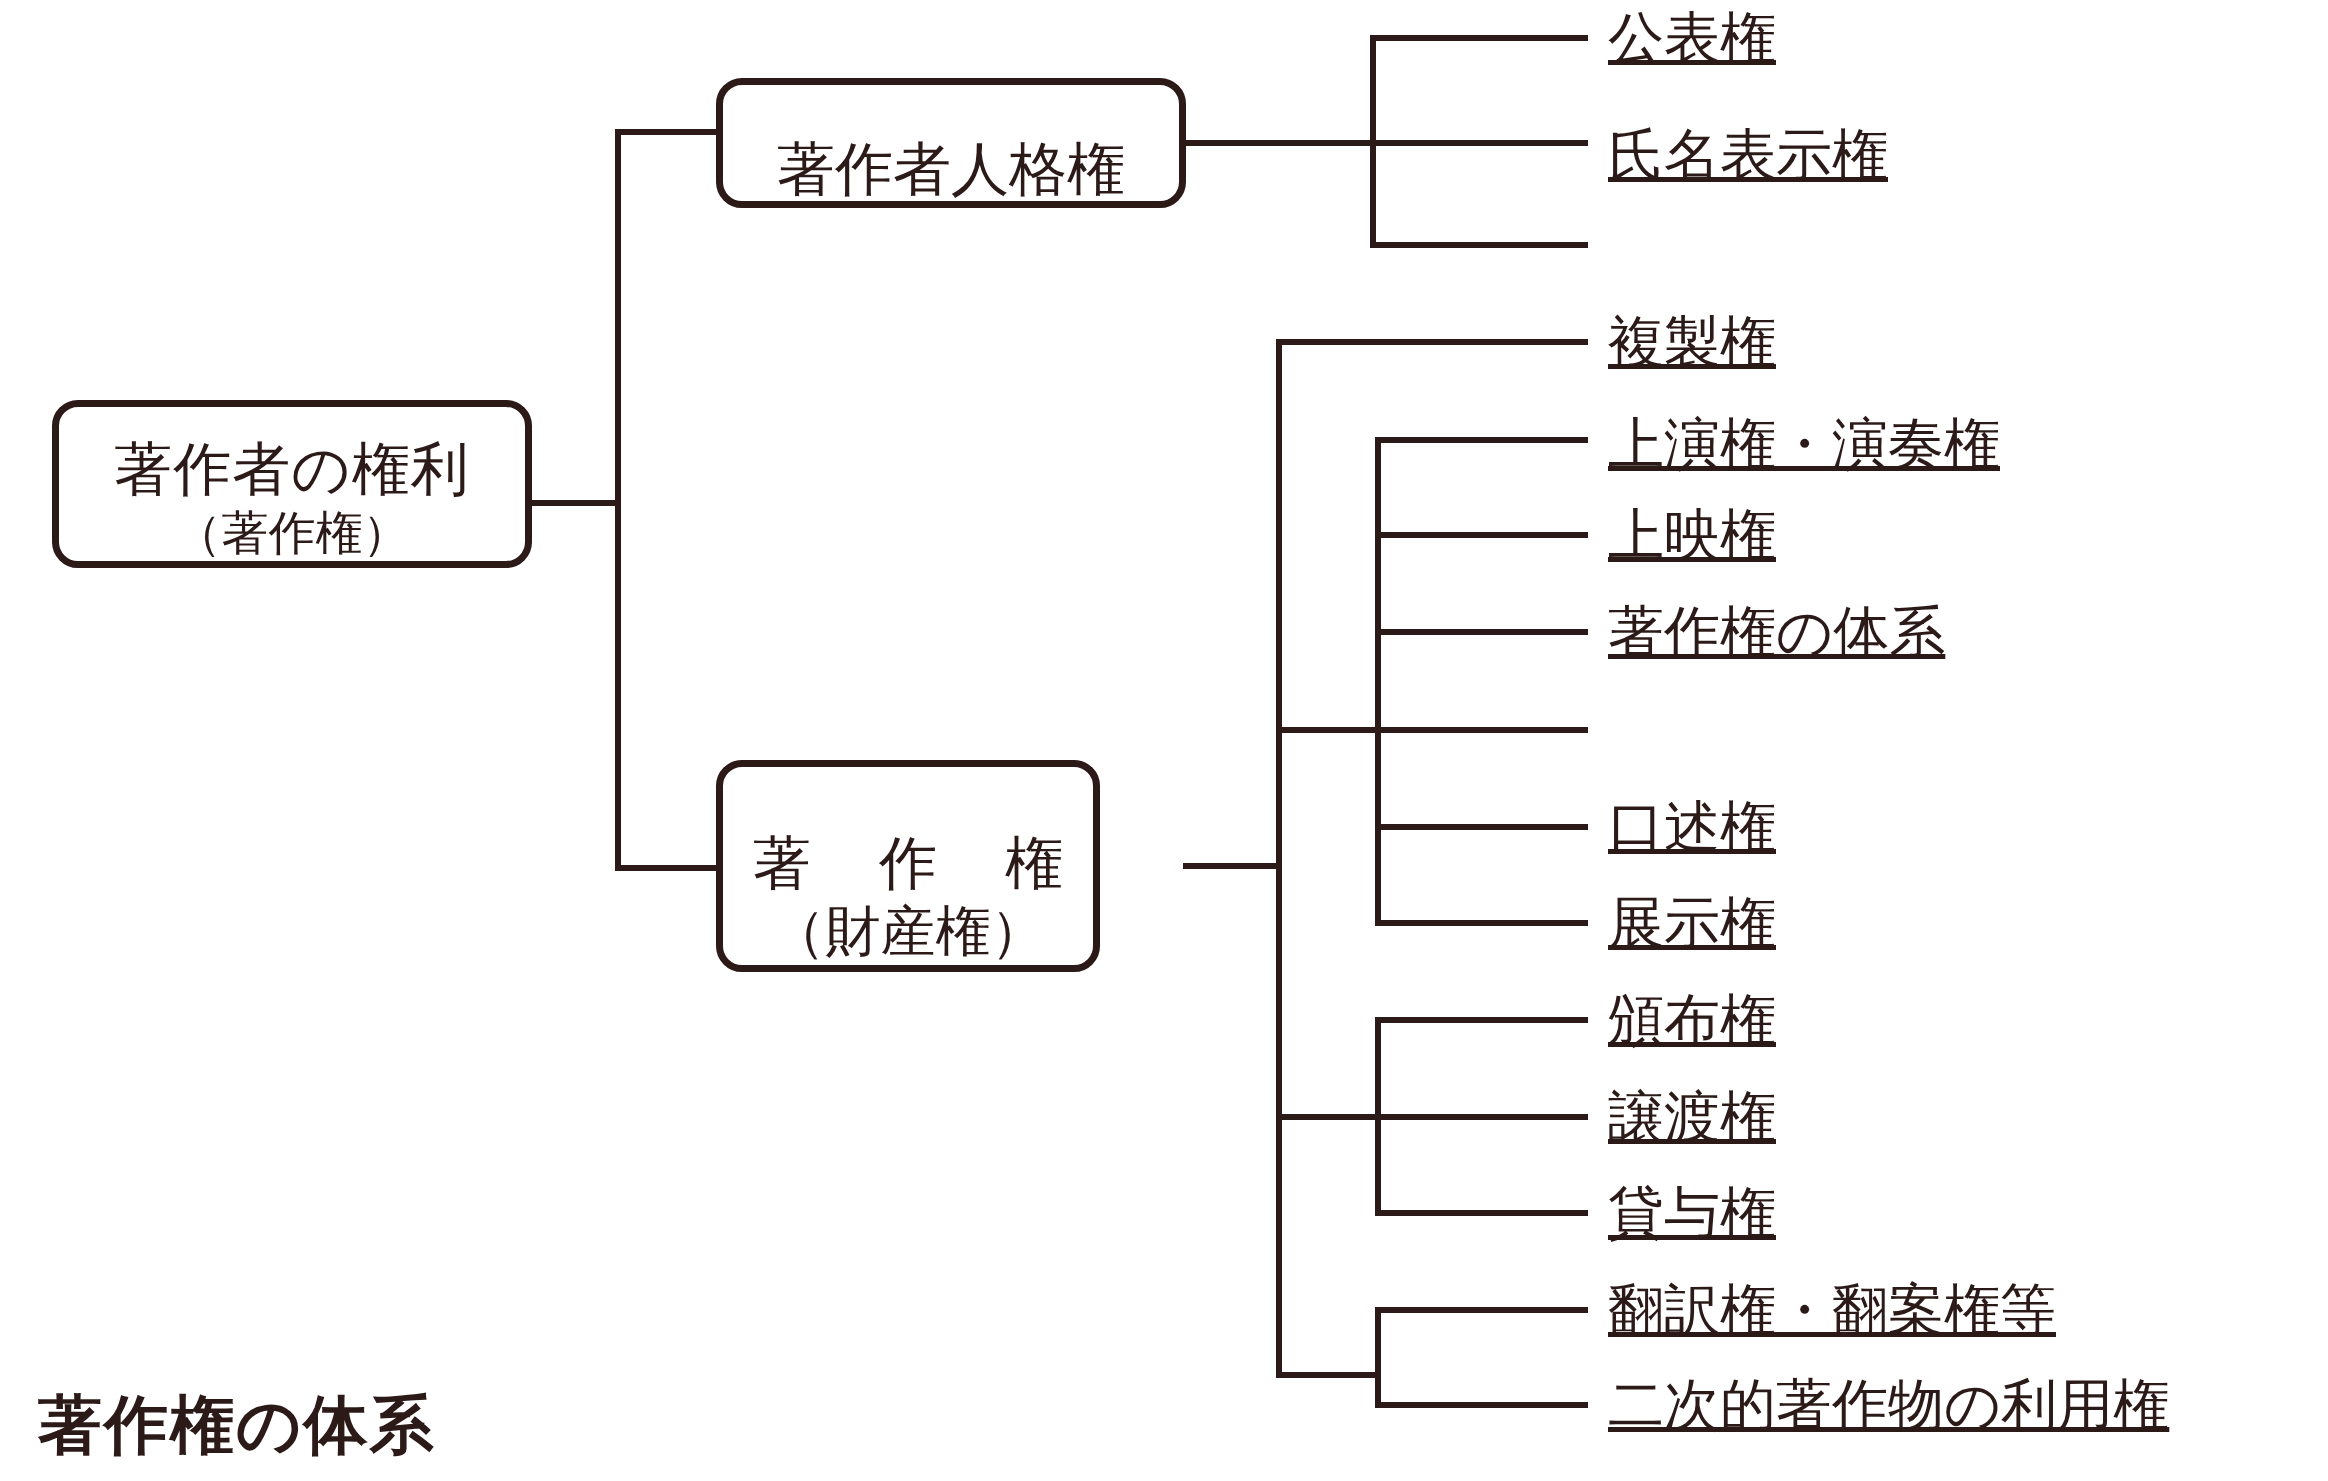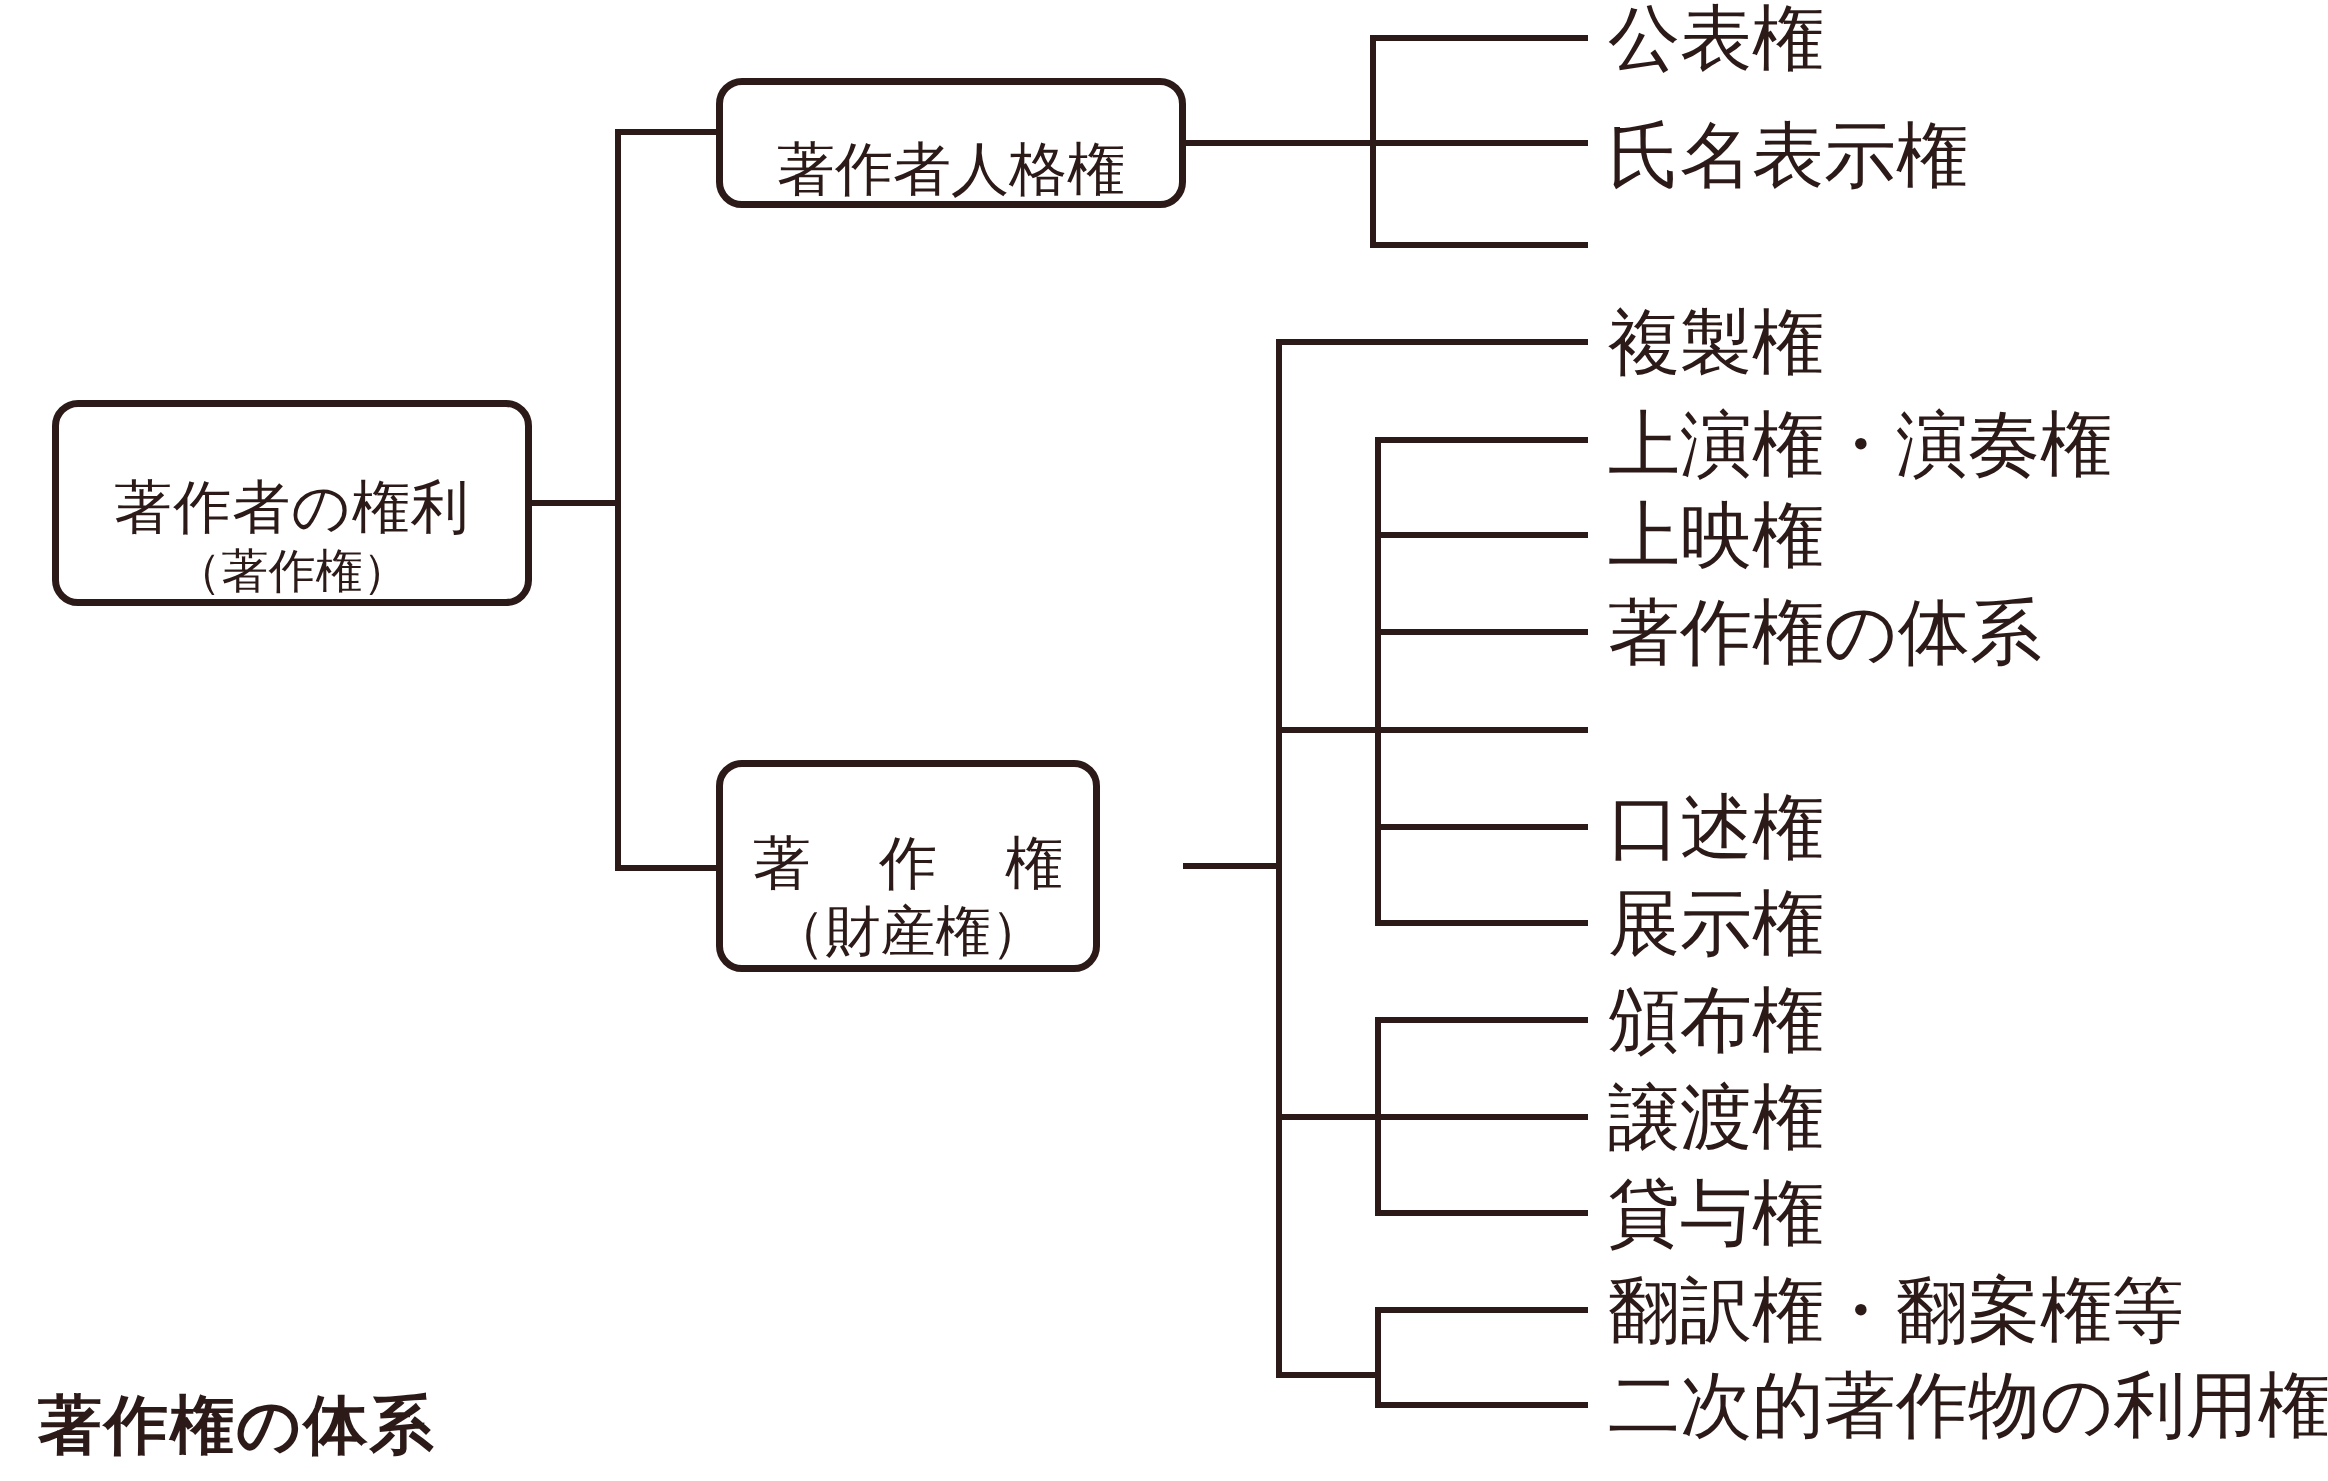--- a/index.html
+++ b/index.html
@@ -34,21 +34,21 @@
     flex-direction: column;
     align-items: center;
     justify-content: flex-end;
     color: #2b1a17;
     z-index: 3;
   }
   #root-node {
     left: 52px;
     top: 400px;
     width: 480px;
-    height: 206px;
+    height: 168px;
   }
   #root-node .line1 {
     font-size: 58px;
     line-height: 1.18;
     letter-spacing: 1px;
     white-space: nowrap;
   }
   #root-node .line2 {
     font-size: 47px;
     line-height: 1.22;
@@ -79,26 +79,27 @@
     white-space: nowrap;
   }
   #economic-node .line2 {
     font-size: 55px;
     line-height: 1.22;
     white-space: nowrap;
   }
   .leaf-label {
     position: absolute;
     left: 1608px;
-    font-size: 72px;
+    font-size: 56px;
     line-height: 1;
     color: #2b1a17;
     white-space: nowrap;
     transform: translateY(-50%);
     z-index: 2;
+    text-decoration: underline;
   }
   #caption {
     position: absolute;
     left: 38px;
     top: 1382px;
     font-size: 64px;
     font-weight: bold;
     color: #2b1a17;
     letter-spacing: 2px;
     white-space: nowrap;

